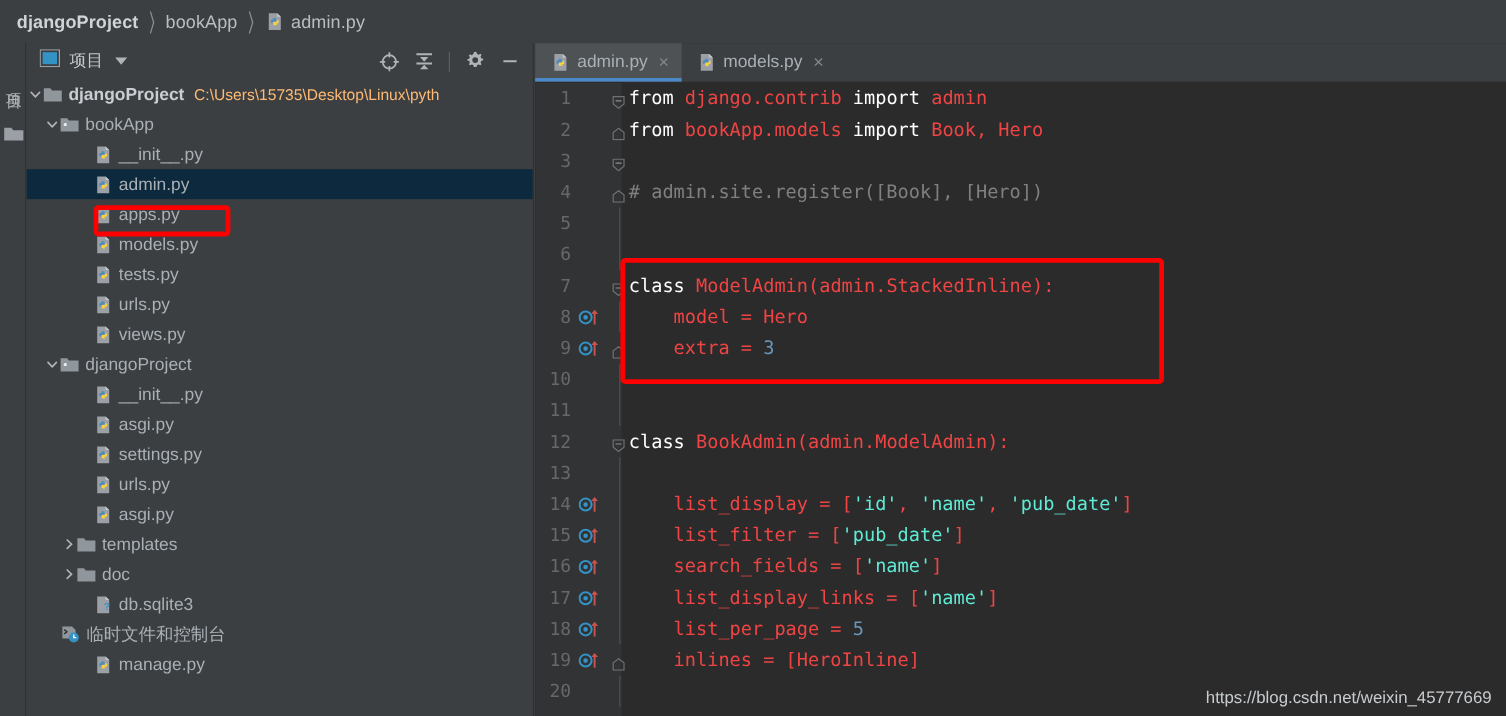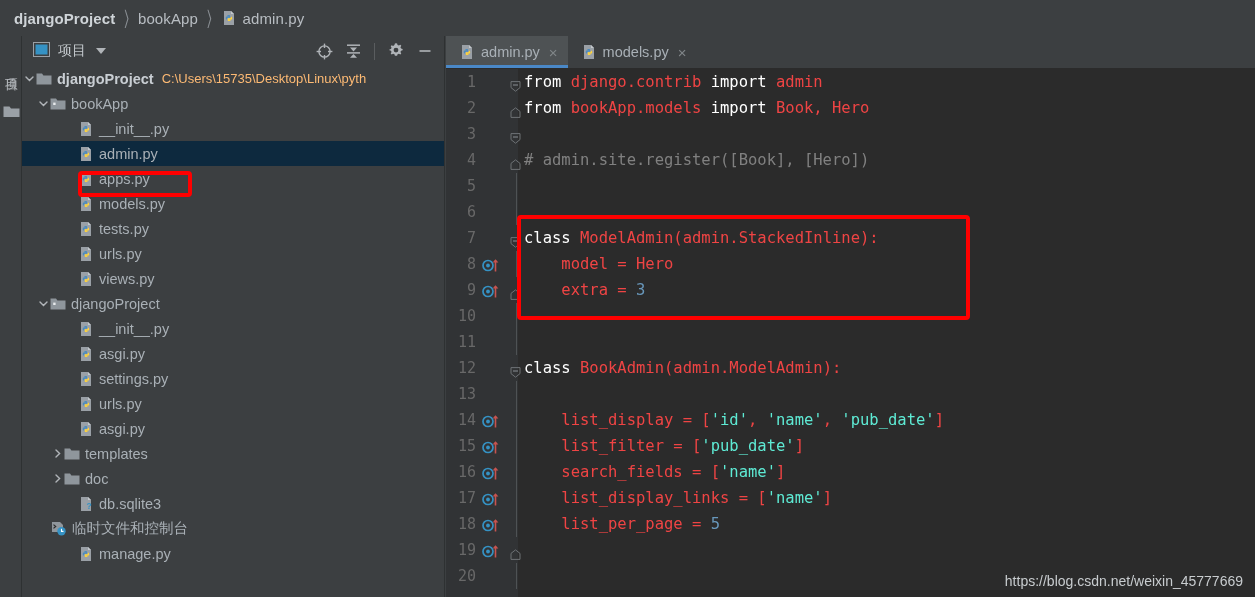--- a/index.html
+++ b/index.html
@@ -751,20 +751,21 @@
             <span class="lnum">19</span>
             <span class="gmark"><svg width="19" height="16" viewBox="0 0 19 16">
                 <circle cx="6" cy="8.5" r="5" fill="none" stroke="#3592c4" stroke-width="1.7"></circle>
                 <circle cx="6" cy="8.5" r="1.9" fill="#3592c4"></circle>
                 <line x1="13.5" y1="14.5" x2="13.5" y2="3.6" stroke="#c75450" stroke-width="1.6"></line>
                 <path d="M10.6 5.6L13.5 2.2 16.4 5.6z" fill="#c75450"></path>
               </svg></span>
             <span class="foldmark"><svg width="11" height="11" viewBox="0 0 11 11">
                 <path d="M1 10.4h9v-6L5.5 0.9 1 4.4z" fill="none" stroke="#6e7275" stroke-width="1"></path>
               </svg></span>
+            <span class="ctext"><span class="def">    inlines = [HeroInline]</span></span>
           </div>
           <div class="cl">
             <span class="lnum">20</span>
             <span class="foldline"></span>
             <span class="ctext"></span>
           </div>
         </div>
       <div class="watermark">https://blog.csdn.net/weixin_45777669</div>
     </div>
   </div>

